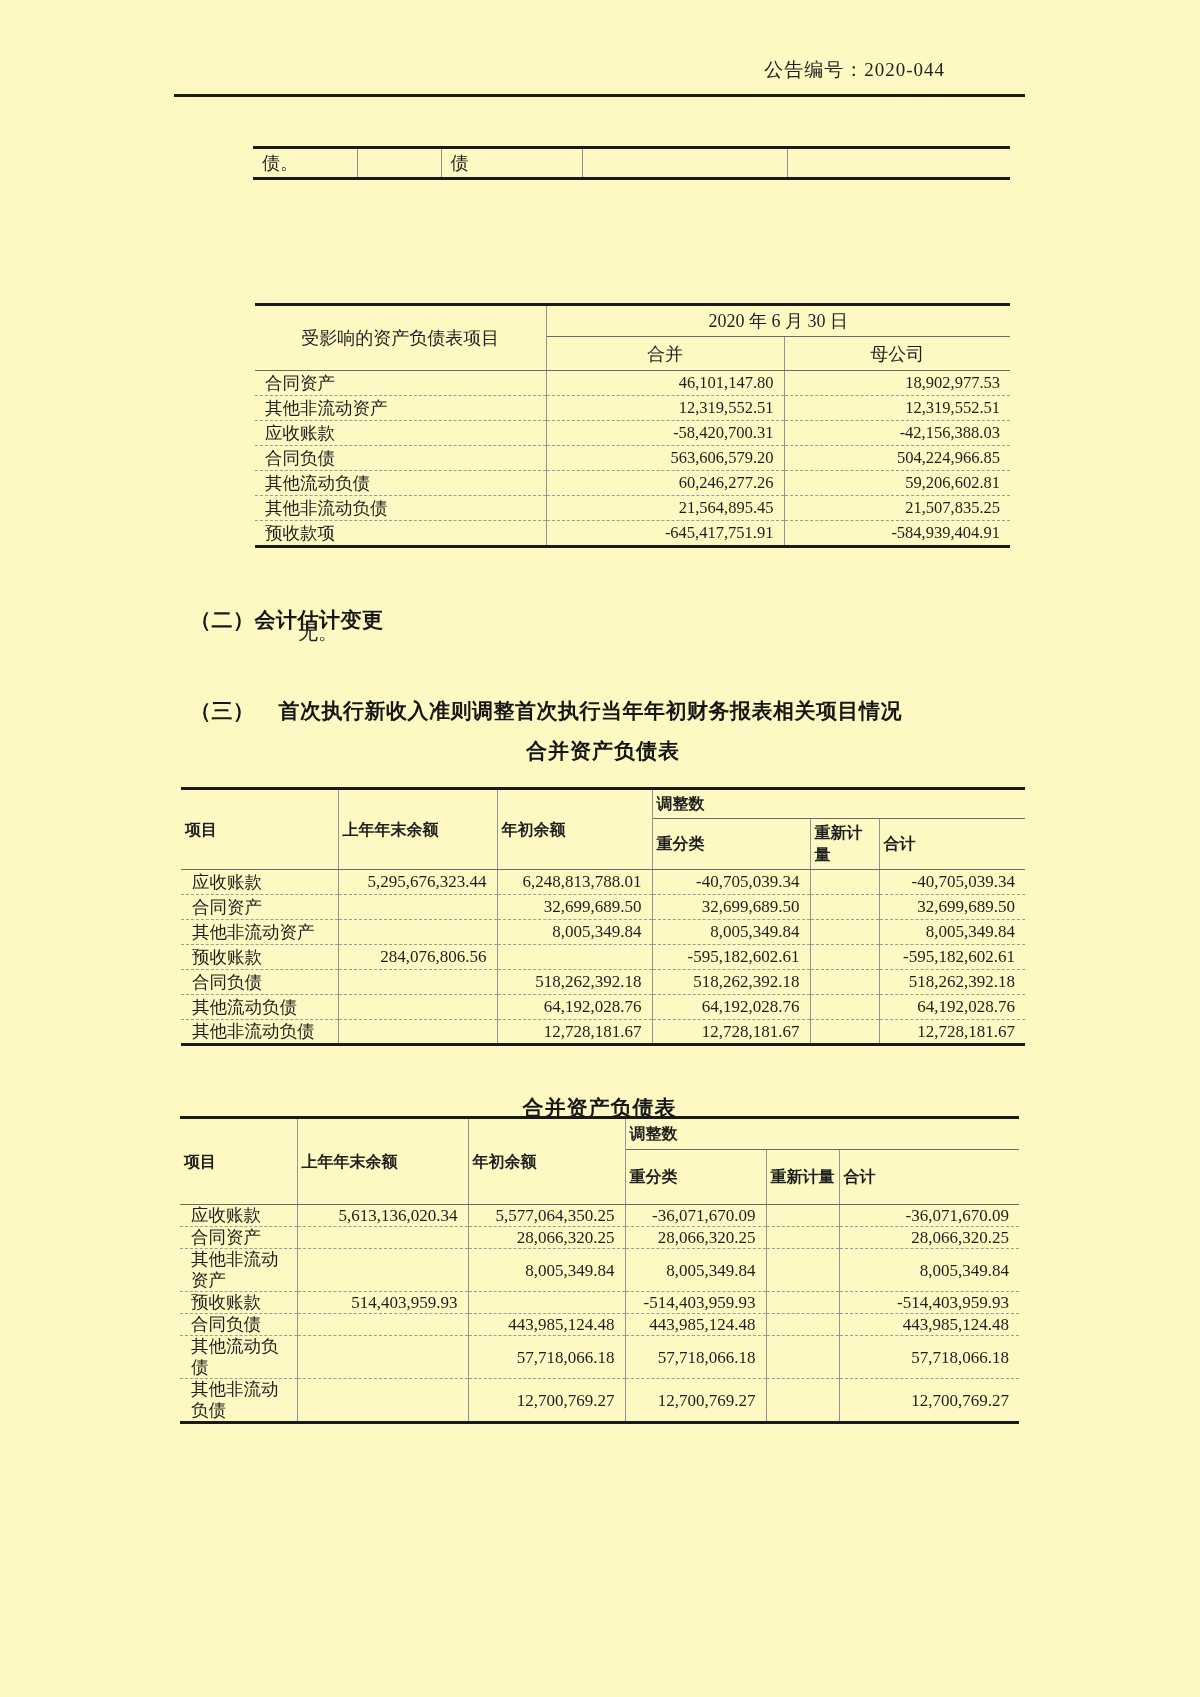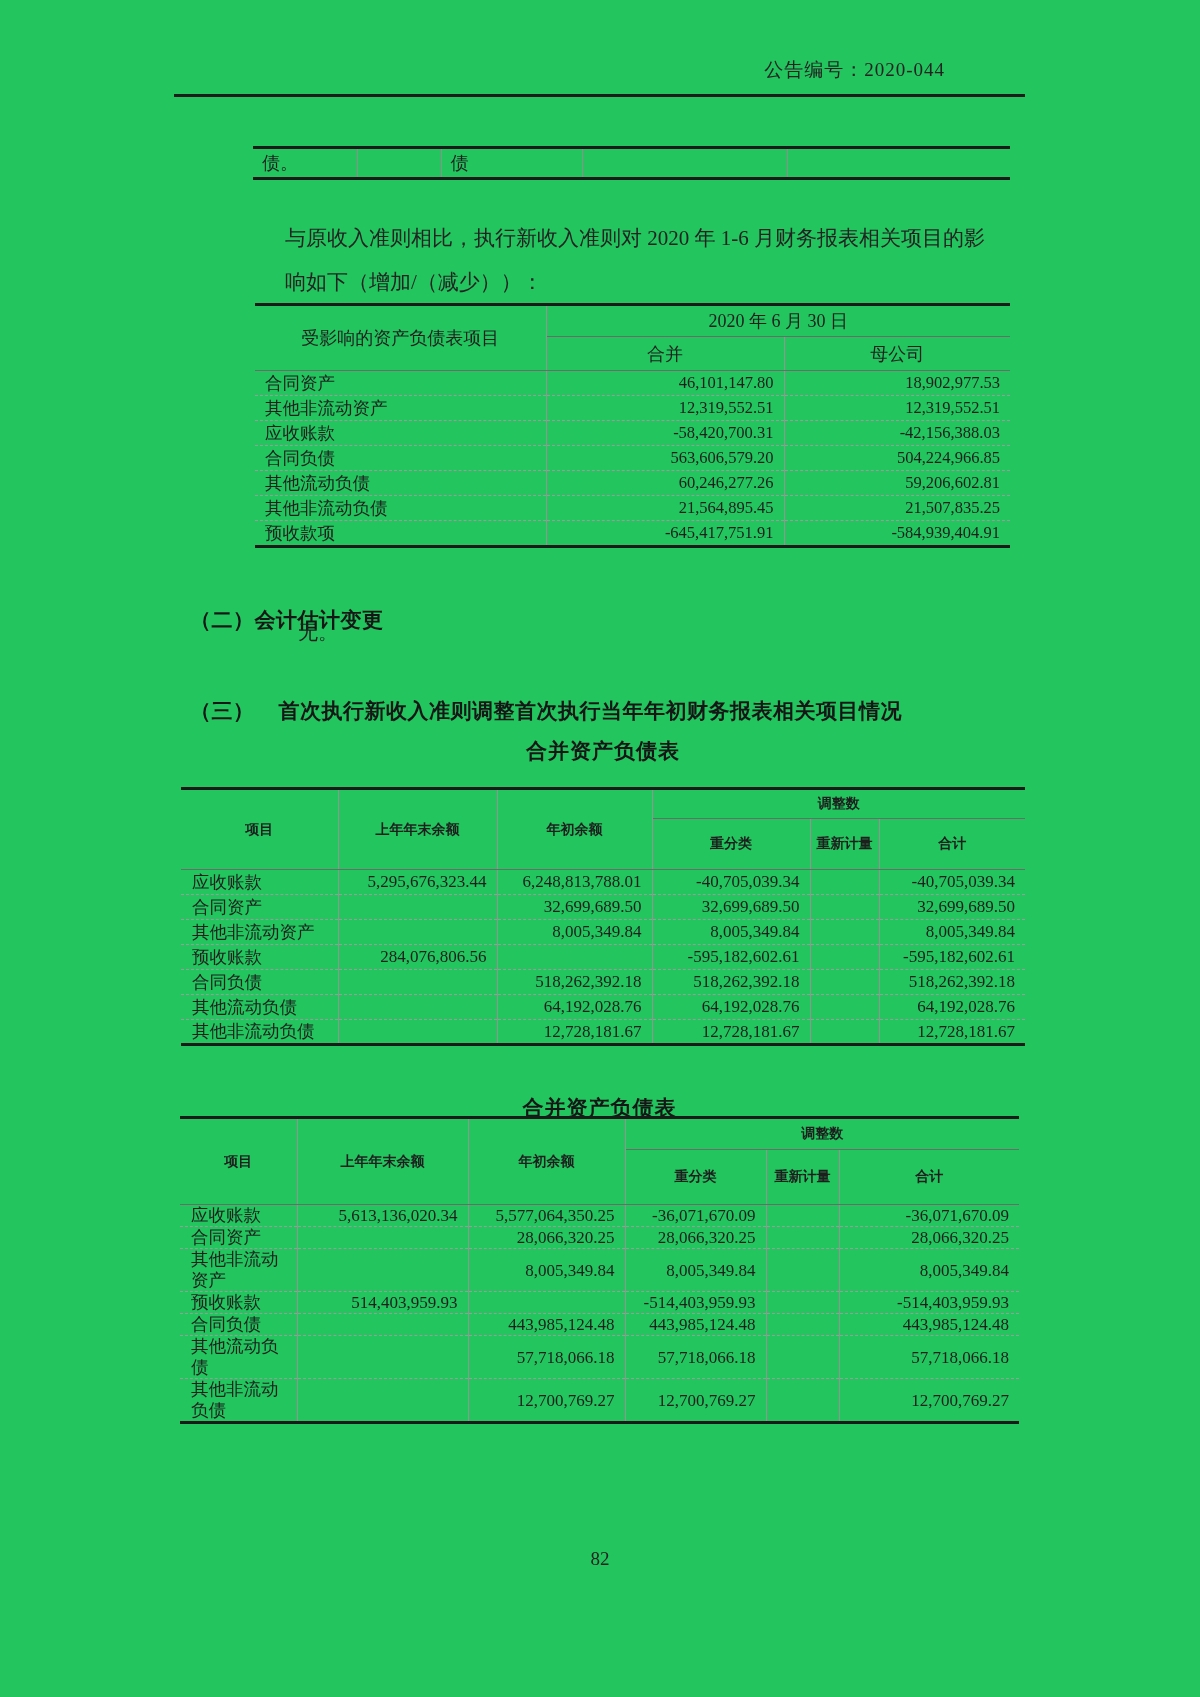--- a/index.html
+++ b/index.html
@@ -5,21 +5,21 @@
   html,body{margin:0;padding:0;}
   body{
     width:1200px;height:1697px;
     background:#f4f4f2;
     font-family:"Liberation Serif","DejaVu Serif",serif;
     color:#1e1e1e;
   }
   .page{
     position:relative;
     width:1200px;height:1697px;
-    background:#22c55e;
+    background:#fef9c3;
     overflow:hidden;
   }
   
   .notice{
     position:absolute;top:57px;right:255px;
     font-size:19px;letter-spacing:1px;color:#222;
   }
   .header-rule{
     position:absolute;top:94px;left:174px;width:851px;height:3px;
     background:#1c1c1c;
@@ -77,21 +77,21 @@
   .adj{
     border-top:3px solid #1a1a1a;border-bottom:3px solid #1a1a1a;
     border-left:hidden;border-right:hidden;
     position:absolute;
   }
   .adj th,.adj td{
     border-left:1px solid #949494;border-right:1px solid #949494;
     vertical-align:middle;
   }
   .adj thead th{
-    font-size:14px;font-weight:bold;text-align:center;
+    font-size:16px;font-weight:bold;text-align:left;
     border-bottom:1px solid #6b6b6b;line-height:22px;padding:2px 4px;
   }
   .adj tbody td{
     border-top:1px dashed #9b9b9b;border-bottom:1px dashed #9b9b9b;
     font-size:17px;
   }
   .adj td.lbl{text-align:left;padding:0 6px 0 11px;font-size:17.5px;line-height:21px;}
   .adj td.num{text-align:right;padding:0 10px 0 4px;white-space:nowrap;overflow:hidden;}
   .t-cons{top:787px;left:181px;width:844px;}
   .t-cons thead tr.hr1 th{height:24px;}
@@ -126,24 +126,20 @@
       <tr>
         <td>债。</td>
         <td></td>
         <td>债</td>
         <td></td>
         <td></td>
       </tr>
     </tbody>
   </table>
 
-  <div class="para">
-    <div>与原收入准则相比，执行新收入准则对 2020 年 1-6 月财务报表相关项目的影</div>
-    <div>响如下（增加/（减少））：</div>
-  </div>
 
   <table class="impact">
     <colgroup>
         <col style="width:291px">
         <col style="width:238px">
         <col style="width:226px">
       </colgroup>
     <thead>
       <tr class="hr1">
         <th rowspan="2">受影响的资产负债表项目</th>
@@ -361,15 +357,14 @@
         <td class="lbl">其他非流动负债</td>
         <td class="num"></td>
         <td class="num">12,700,769.27</td>
         <td class="num">12,700,769.27</td>
         <td class="num"></td>
         <td class="num">12,700,769.27</td>
       </tr>
     </tbody>
   </table>
 
-  <div class="pageno">82</div>
 
 </div>
 
 </body></html>

